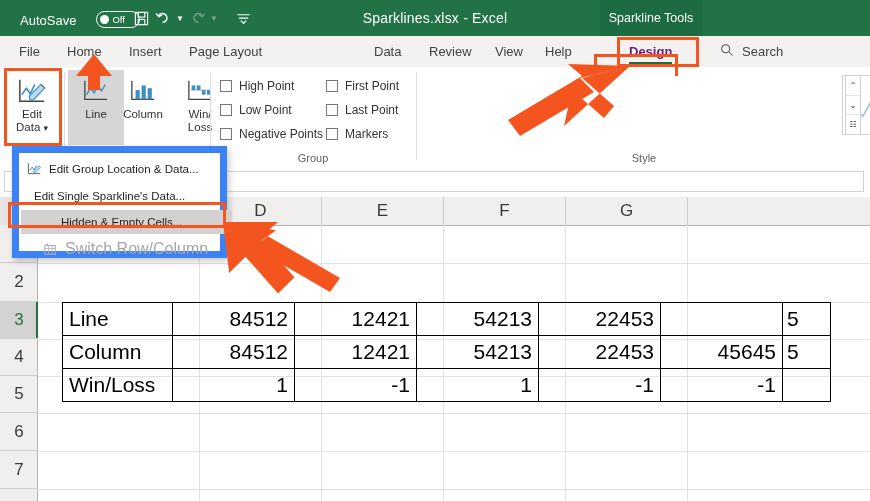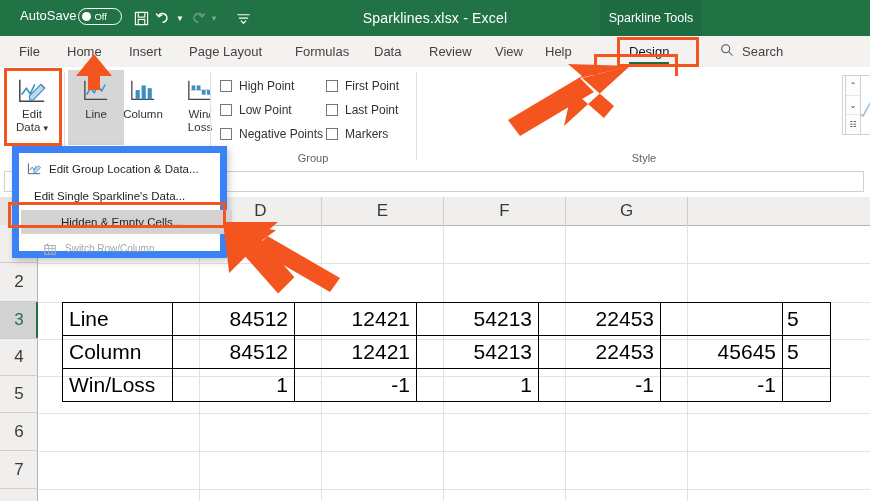--- a/index.html
+++ b/index.html
@@ -11,21 +11,21 @@
   }
   #app{position:relative;width:870px;height:501px;overflow:hidden;}
 
   
   .titlebar{
     position:absolute;left:0;top:0;width:870px;height:36px;
     background:#217346;color:#ffffff;
   }
   .autosave{
     position:absolute;left:20px;top:8px;height:20px;
-    display:flex;align-items:flex-start;gap:2px;
+    display:flex;align-items:flex-end;gap:20px;
     font-size:13px;color:#ffffff;
   }
   .toggle{
     width:44px;height:17px;border:1.5px solid #ffffff;border-radius:9px;
     display:flex;align-items:center;gap:3px;padding:0 3px;box-sizing:border-box;
     font-size:9.5px;color:#ffffff;
   }
   .toggle .knob{width:9px;height:9px;border-radius:50%;background:#ffffff;flex:0 0 auto;}
   .qat{position:absolute;top:7px;height:22px;display:flex;align-items:center;}
   .qat svg{display:block;}
@@ -46,21 +46,21 @@
 
   
   .tabstrip{
     position:absolute;left:0;top:36px;width:870px;height:31px;
     background:#f3f2f1;border-bottom:1px solid #e1dfdd;
   }
   .tab{
     position:absolute;top:0;height:31px;display:flex;align-items:center;justify-content:center;
     font-size:13px;color:#444241;padding:0 9px;box-sizing:border-box;white-space:nowrap;
   }
-  .tab.design{color:#0f172a;font-weight:400;}
+  .tab.design{color:#701a75;font-weight:700;}
   .tab.design .ul{
     position:absolute;left:9px;right:9px;bottom:3px;height:2.5px;background:#1d6b41;
   }
   .searchbox{
     position:absolute;left:720px;top:0;height:31px;display:flex;align-items:center;gap:8px;
     font-size:13px;color:#444241;
   }
 
   
   .ribbon{
@@ -220,21 +220,20 @@
     </div>
 
     <div class="ctxtab">Sparkline Tools</div>
   </div>
 
   <div class="tabstrip">
     <div class="tab" style="left:10px;">File</div>
     <div class="tab" style="left:58px;">Home</div>
     <div class="tab" style="left:120px;">Insert</div>
     <div class="tab" style="left:180px;">Page Layout</div>
-    <div class="tab" style="left:286px;">Formulas</div>
     <div class="tab" style="left:365px;">Data</div>
     <div class="tab" style="left:420px;">Review</div>
     <div class="tab" style="left:486px;">View</div>
     <div class="tab" style="left:536px;">Help</div>
     <div class="tab design" style="left:620px;">
       <span>Design</span>
       <span class="ul"></span>
     </div>
 
     <div class="searchbox">
@@ -442,21 +441,21 @@
           </svg>
       </span>
       <span>Edit Group Location &amp; Data...</span>
     </div>
     <div style="position:absolute;left:0;top:30px;width:100%;height:25px;display:flex;align-items:center;padding-left:15px;box-sizing:border-box;font-size:11.5px;color:#1f1f1f;">
       <span>Edit Single Sparkline's Data...</span>
     </div>
     <div style="position:absolute;left:2px;top:57px;width:211px;height:24px;background:#d4d2d0;display:flex;align-items:center;padding-left:40px;box-sizing:border-box;font-size:11.5px;color:#1f1f1f;">
       <span>Hidden &amp; Empty Cells...</span>
     </div>
-    <div style="position:absolute;left:0;top:83px;width:100%;height:25px;display:flex;align-items:center;padding-left:24px;box-sizing:border-box;font-size:10px;color:#a6a6a6;">
+    <div style="position:absolute;left:0;top:83px;width:100%;height:25px;display:flex;align-items:center;padding-left:24px;box-sizing:border-box;font-size:16px;color:#a6a6a6;">
       <span style="width:22px;display:inline-flex;align-items:center;">
         <svg width="14" height="14" viewBox="0 0 16 16">
             <rect x="2" y="4" width="12" height="10" fill="none" stroke="#b0b0b0" stroke-width="1.2"></rect>
             <path d="M2 7.5 H14 M6.5 4 V14 M10.5 4 V14" stroke="#b0b0b0" stroke-width="1"></path>
             <path d="M3 3 L6 1 L6 5 Z" fill="#b0b0b0"></path>
           </svg>
       </span>
       <span>Switch Row/Column</span>
     </div>
   </div>

